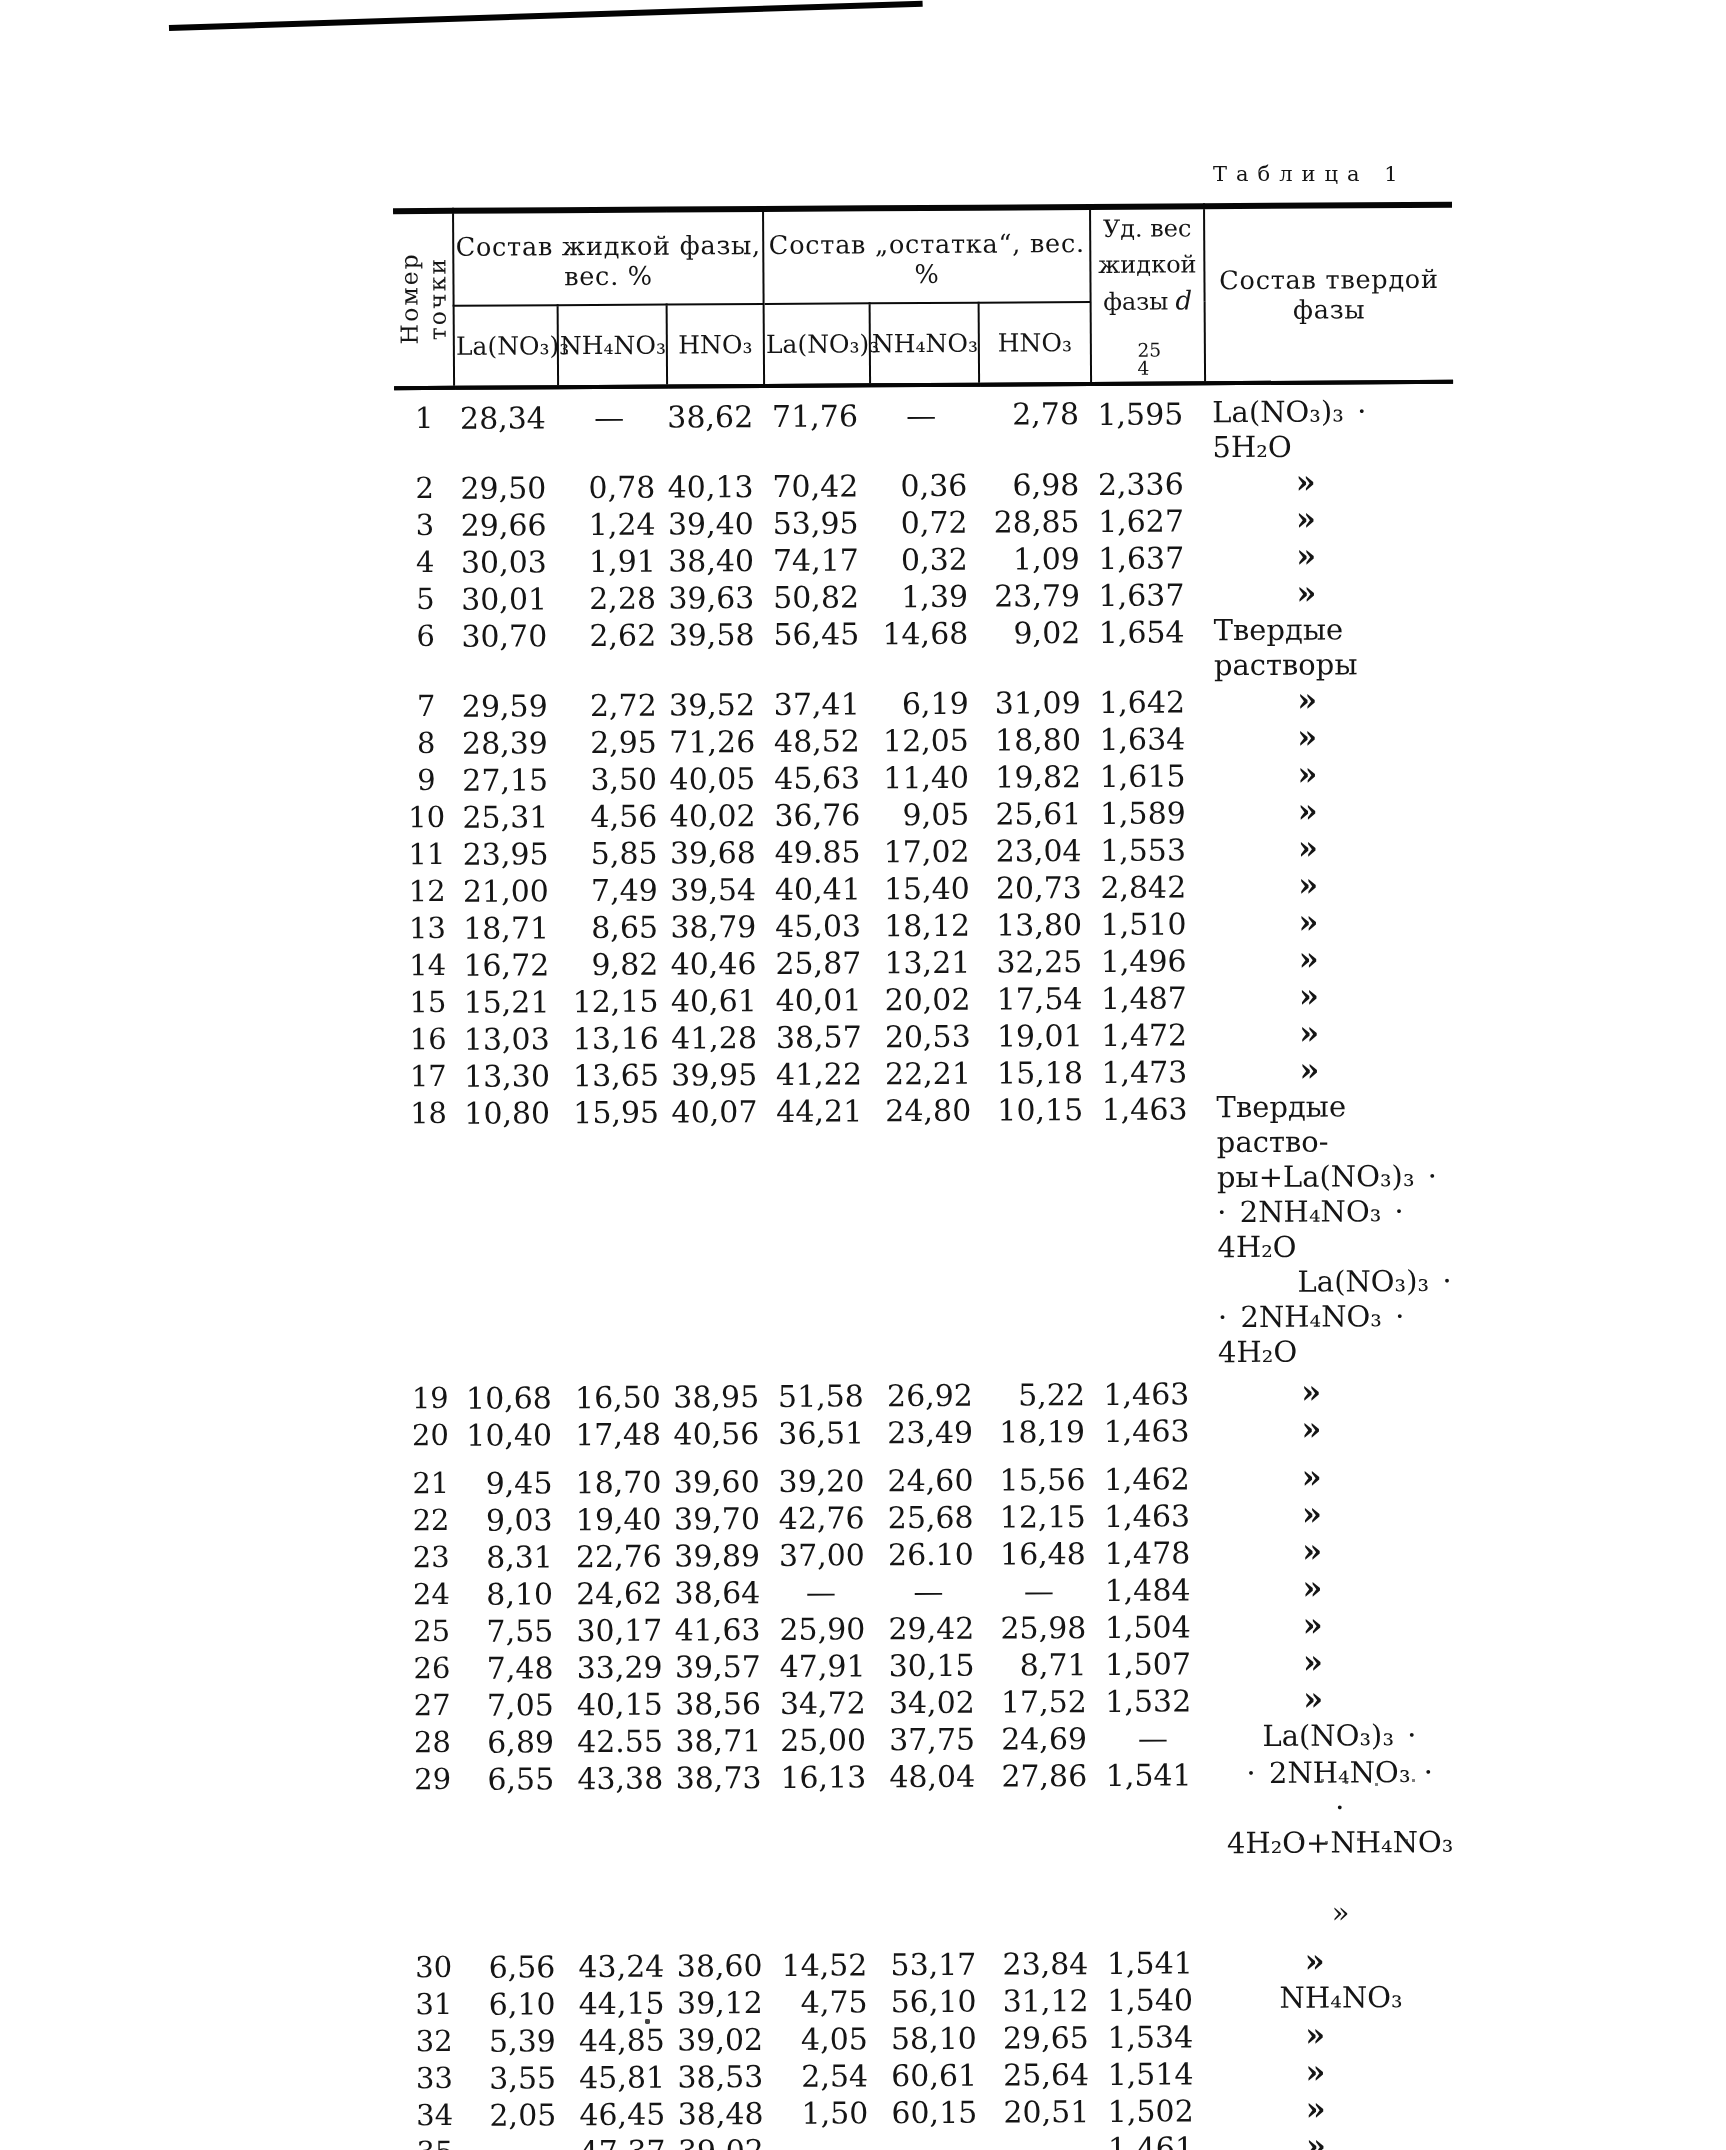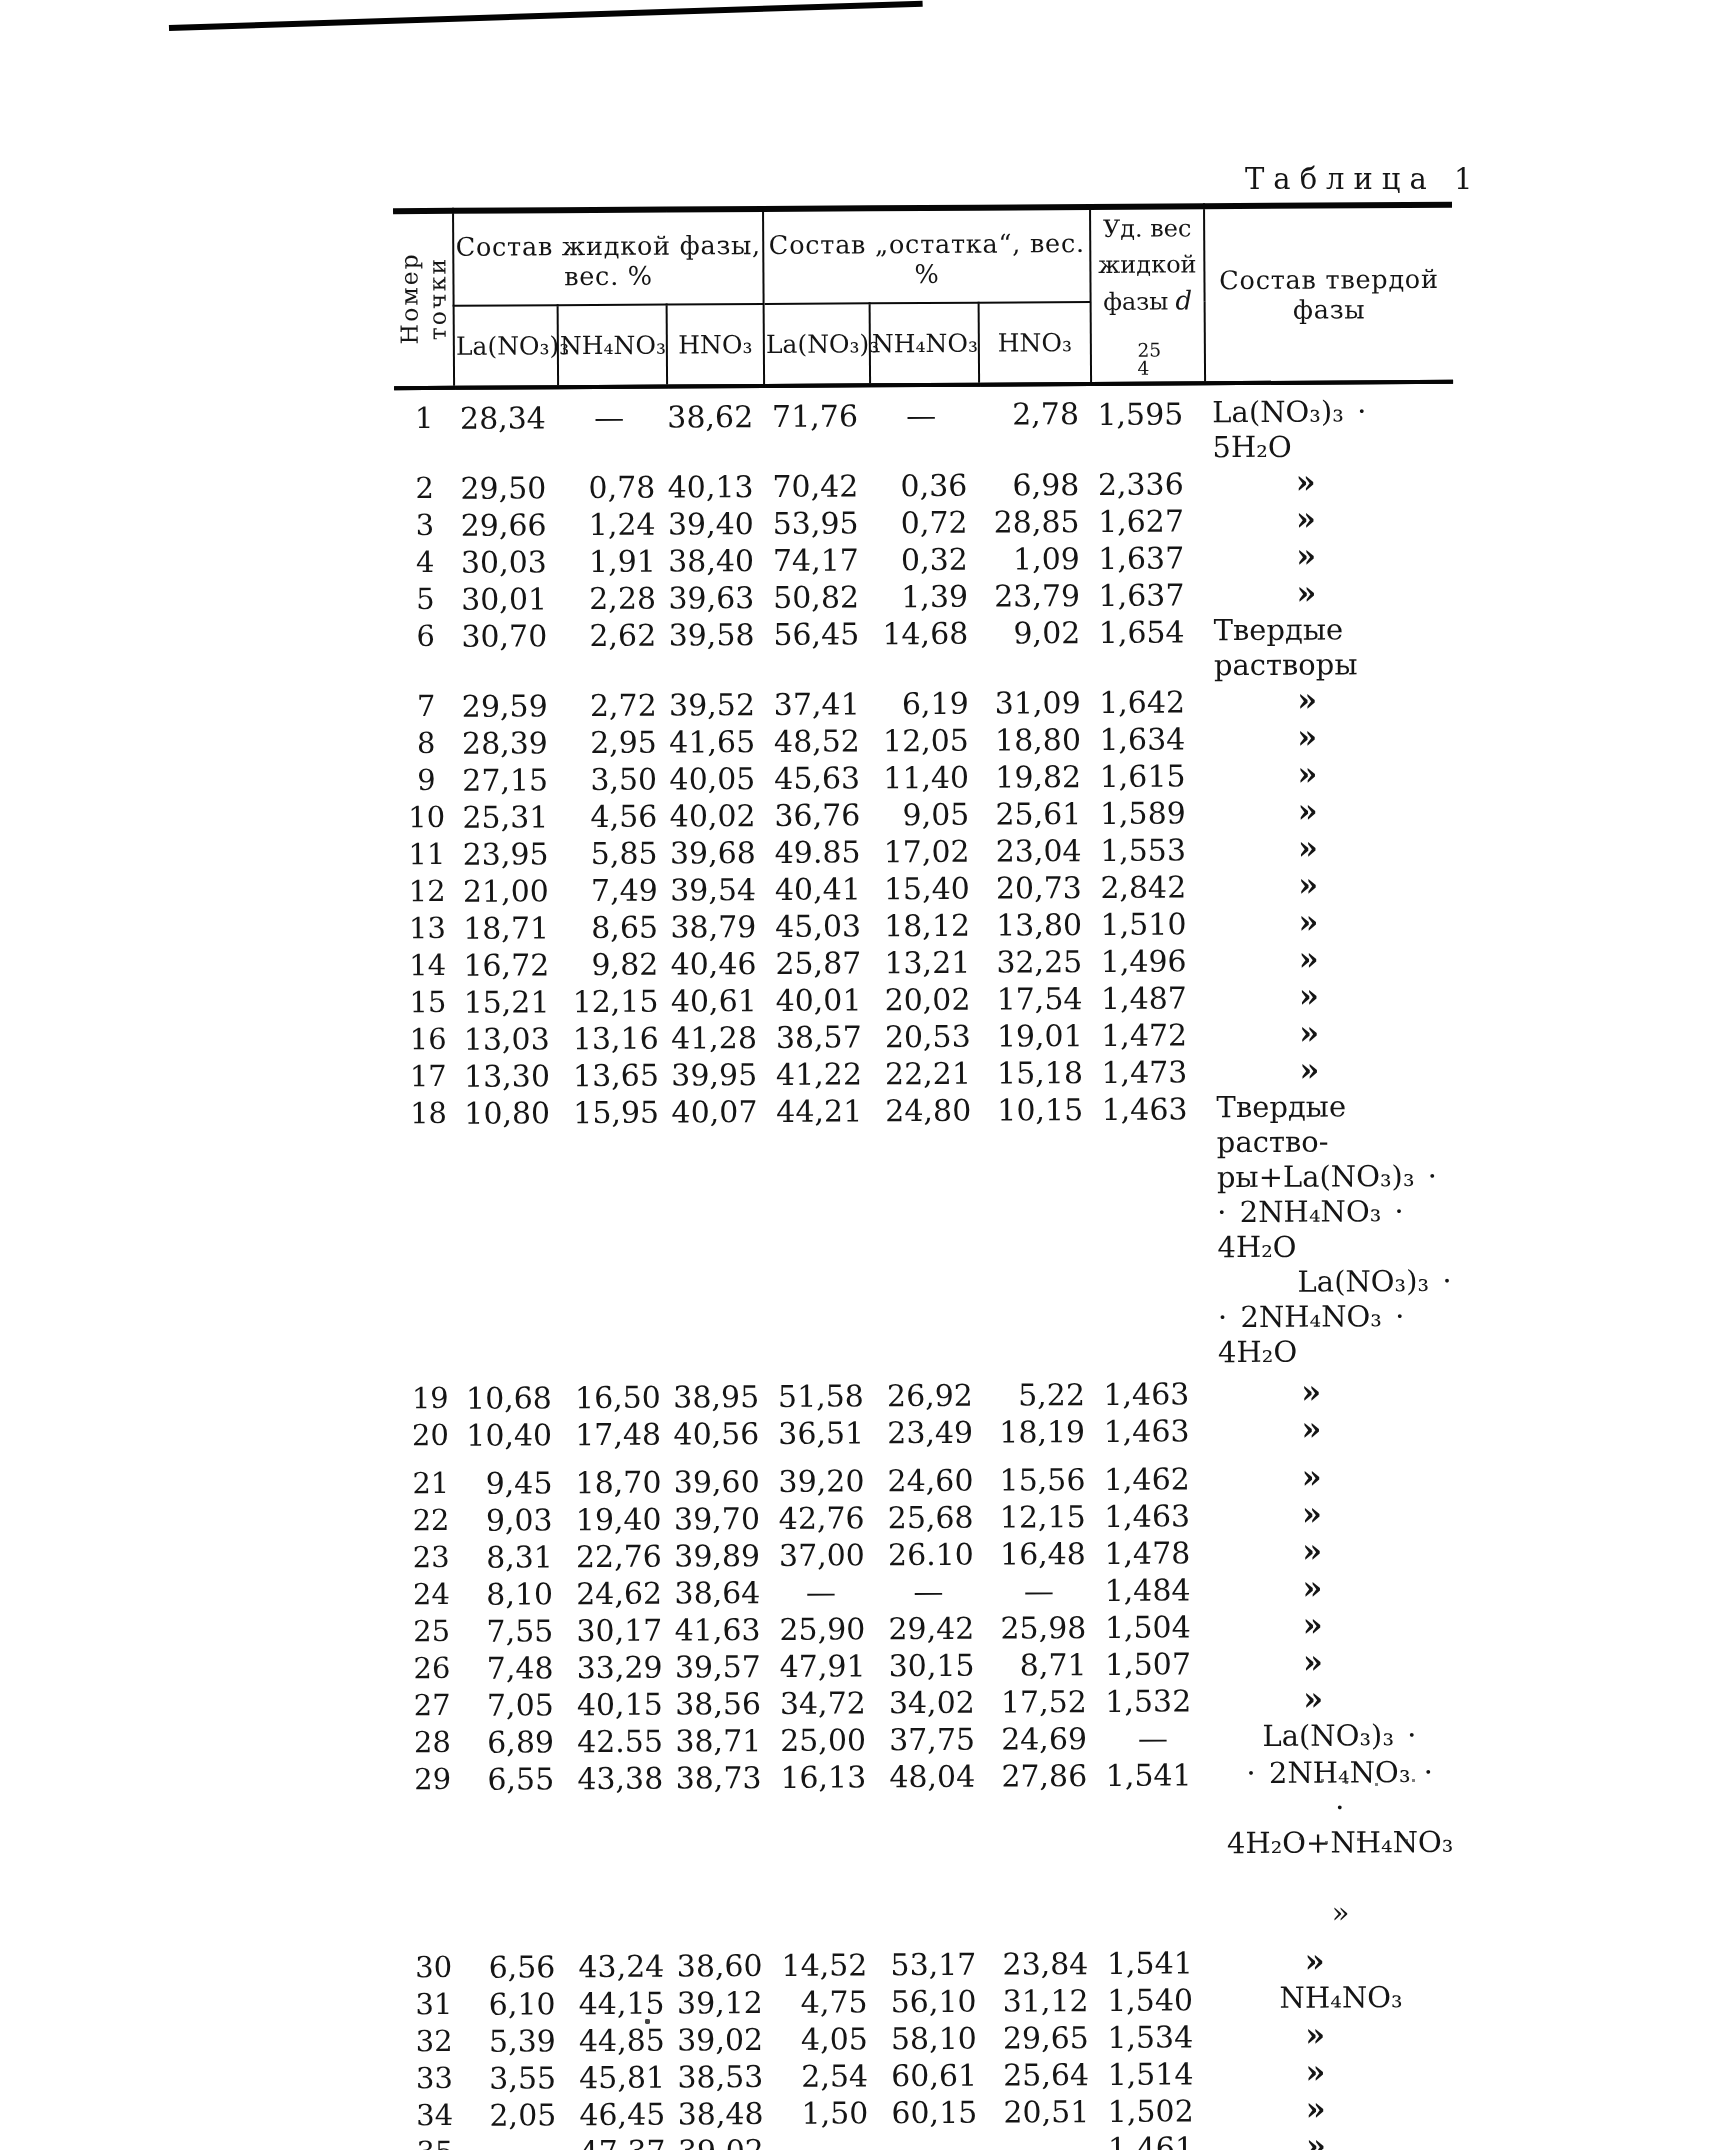--- a/index.html
+++ b/index.html
@@ -11,22 +11,22 @@
     color:#151515;
     overflow:hidden;
   }
   
   .top-rule {
     position:absolute; left:169px; top:25px;
     width:754px; height:6.2px; background:#020202;
     transform:rotate(-1.85deg); transform-origin:left center;
   }
   .title {
-    position:absolute; left:1245px; top:162px;
-    font-size:29px; letter-spacing:9px; white-space:nowrap;
+    position:absolute; left:1213px; top:162px;
+    font-size:21px; letter-spacing:9px; white-space:nowrap;
   }
   .twrap {
     position:absolute; left:393px; top:205px; width:1058px;
     transform:rotate(-0.35deg); transform-origin:50% 0;
   }
   table { border-collapse:collapse; width:1058px; table-layout:fixed;
           border-top:6.2px solid #060606; }
   th, td { font-weight:normal; margin:0; }
   .bl { border-left:2.1px solid #0b0b0b; }
   th.grp {
@@ -187,21 +187,21 @@
           <td class="c4">37,41</td>
           <td class="c5">6,19</td>
           <td class="c6">31,09</td>
           <td class="c7">1,642</td>
           <td class="c8 ditto">»</td>
         </tr>
         <tr>
           <td class="c0">8</td>
           <td class="c1">28,39</td>
           <td class="c2">2,95</td>
-          <td class="c3">41,65</td>
+          <td class="c3">71,26</td>
           <td class="c4">48,52</td>
           <td class="c5">12,05</td>
           <td class="c6">18,80</td>
           <td class="c7">1,634</td>
           <td class="c8 ditto">»</td>
         </tr>
         <tr>
           <td class="c0">9</td>
           <td class="c1">27,15</td>
           <td class="c2">3,50</td>

